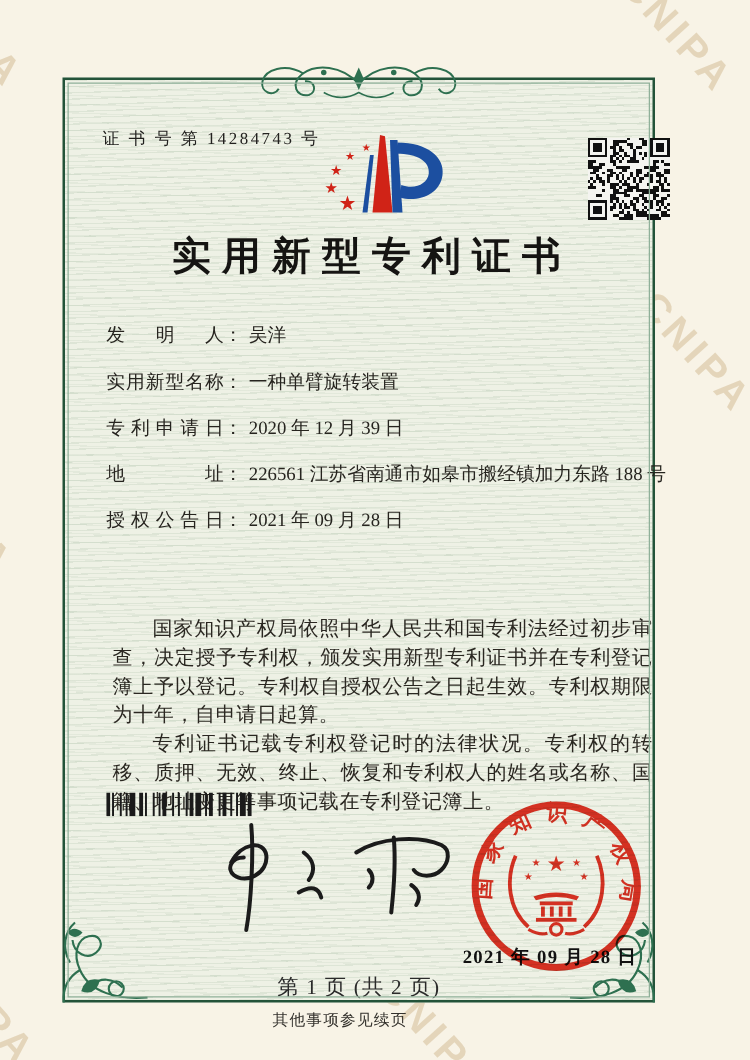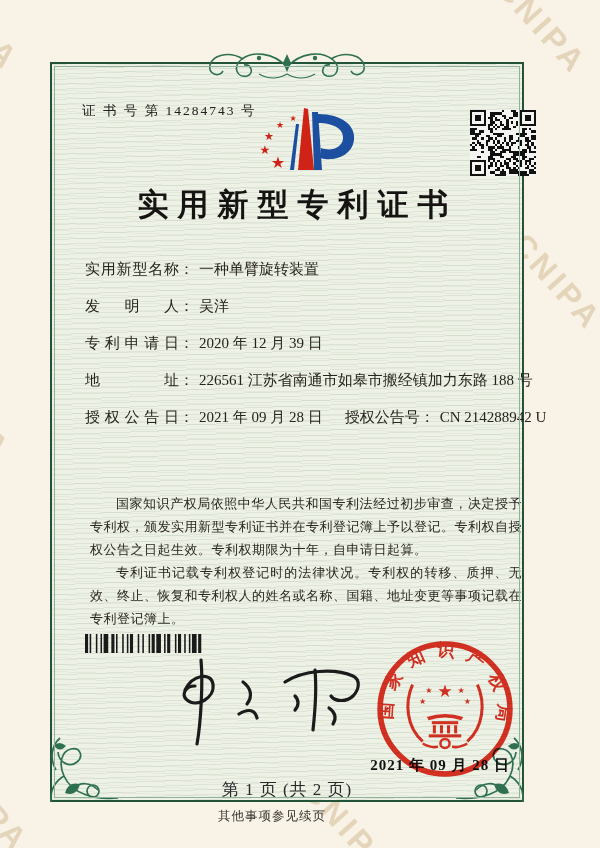--- a/index.html
+++ b/index.html
@@ -55,21 +55,21 @@
 
   .fields { position:absolute; left:33px; top:194px; width:450px; }
   .frow { margin-bottom:14px; font-size:15px; color:#26241f; line-height:23px; white-space:nowrap; }
   .frow.dual { display:flex; gap:22px; }
   .f-label { display:inline-block; width:94px; text-align:justify; text-align-last:justify; }
   .f-colon { display:inline-block; }
   .f-value { margin-left:5px; }
 
   .legal {
     position:absolute; left:38px; top:428px; width:432px;
-    font-size:13px; line-height:23px; color:#2a2721;
+    font-size:16px; line-height:23px; color:#2a2721;
     text-align:justify; letter-spacing:0.5px;
   }
   .legal p { text-indent:2em; }
 
   .barcode { position:absolute; left:33px; top:570px; width:155px; height:19px; }
 
   .signer {
     position:absolute; left:36px; top:627px;
     font-family:"Liberation Sans", sans-serif; font-size:14.5px;
     font-weight:600; color:#222; line-height:29px;
@@ -470,37 +470,34 @@
           <rect x="23" y="28" width="1" height="1"></rect>
           <rect x="24" y="28" width="1" height="1"></rect>
           <rect x="25" y="28" width="1" height="1"></rect>
         </g>
     </svg>
 
     <div class="title">实用新型专利证书</div>
 
     <div class="fields">
       <div class="frow">
-        <span class="f-label">实用新型名称</span><span class="f-colon">：</span><span class="f-value">一种单臂旋转装置</span>
+        <span class="f-label">发明人</span><span class="f-colon">：</span><span class="f-value">吴洋</span>
       </div>
       <div class="frow">
-        <span class="f-label">发明人</span><span class="f-colon">：</span><span class="f-value">吴洋</span>
+        <span class="f-label">实用新型名称</span><span class="f-colon">：</span><span class="f-value">一种单臂旋转装置</span>
       </div>
       <div class="frow">
         <span class="f-label">专利申请日</span><span class="f-colon">：</span><span class="f-value">2020 年 12 月 39 日</span>
       </div>
       <div class="frow">
         <span class="f-label">地址</span><span class="f-colon">：</span><span class="f-value">226561 江苏省南通市如皋市搬经镇加力东路 188 号</span>
       </div>
       <div class="frow dual">
         <span>
           <span class="f-label">授权公告日</span><span class="f-colon">：</span><span class="f-value">2021 年 09 月 28 日</span>
-        </span>
-        <span>
-          <span>授权公告号</span><span>：</span><span class="f-value">CN 214288942 U</span>
         </span>
       </div>
     </div>
 
     <div class="legal">
       <p>国家知识产权局依照中华人民共和国专利法经过初步审查，决定授予专利权，颁发实用新型专利证书并在专利登记簿上予以登记。专利权自授权公告之日起生效。专利权期限为十年，自申请日起算。</p>
       <p>专利证书记载专利权登记时的法律状况。专利权的转移、质押、无效、终止、恢复和专利权人的姓名或名称、国籍、地址变更等事项记载在专利登记簿上。</p>
     </div>
 
     <svg class="barcode" viewBox="0 0 100 18" preserveAspectRatio="none">

